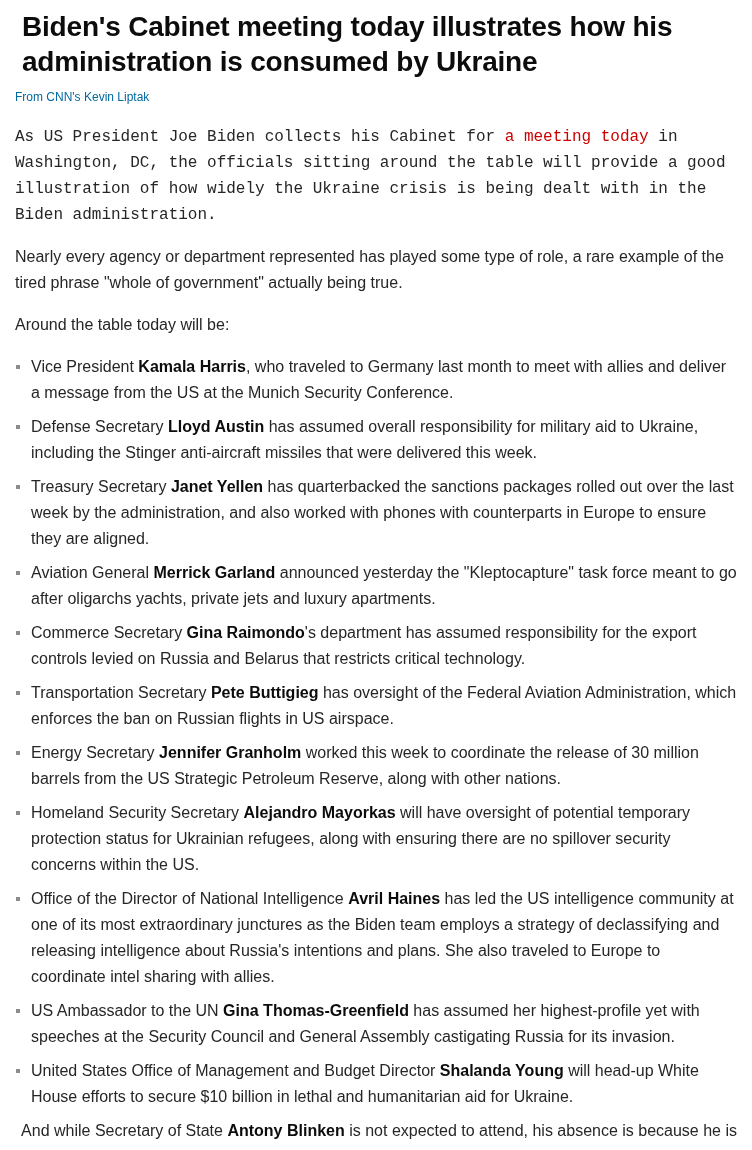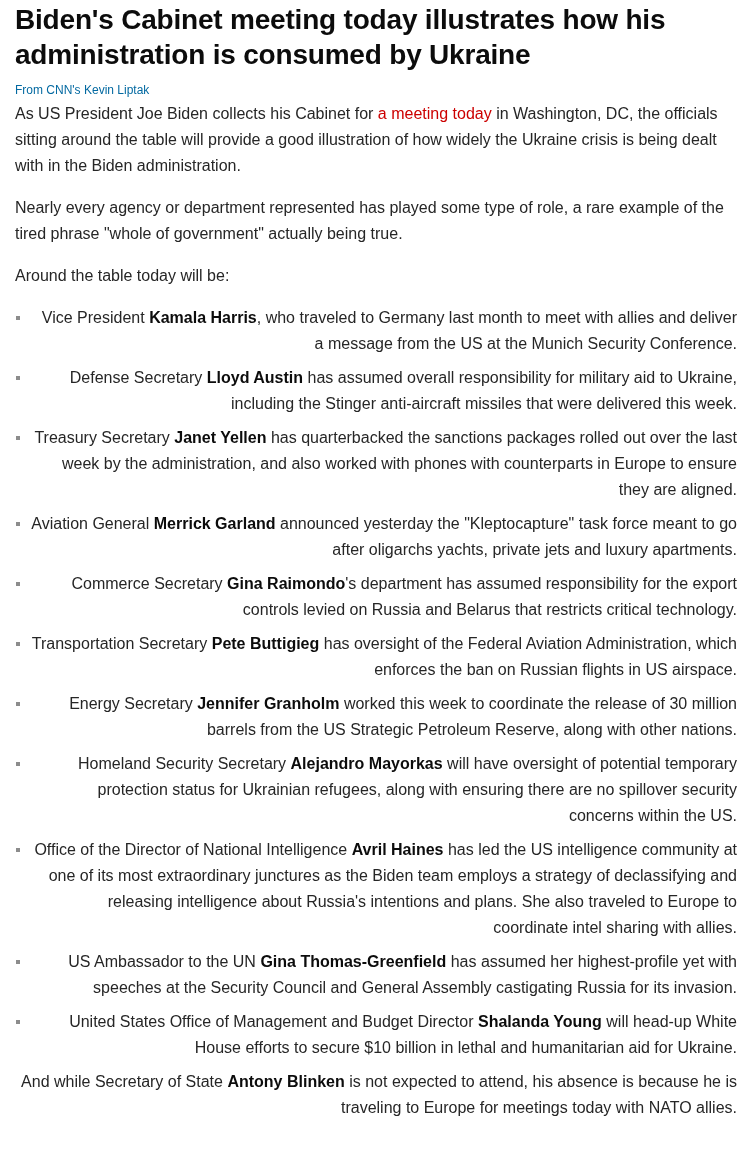--- a/index.html
+++ b/index.html
@@ -15,49 +15,48 @@
     color: #262626;
   }
   .article {
     padding: 2px 15px 0 15px;
   }
   h1 {
     font-family: "Liberation Sans", sans-serif;
     font-weight: 700;
     font-size: 28px;
     line-height: 35px;
-    margin: 0;
+    margin: 7px;
     color: #0c0c0c;
     letter-spacing: -0.2px;
   }
   .byline {
     font-size: 12px;
     font-weight: 400;
     color: #0369a1;
     margin-top: 11px;
     line-height: 14px;
   }
   p {
     font-size: 16px;
     line-height: 26px;
     margin: 0;
     color: #262626;
   }
-  p.first { margin-top: 4px; }
+  p.first { margin-top: 20px; font-family: Liberation Mono, monospace; }
   p.second { margin-top: 16px; }
   p.lead-in { margin-top: 16px; font-weight: 400; }
   a.inline-link {
     color: #cc0000;
     text-decoration: none;
   }
   ul.cabinet {
     list-style: none;
     margin: 16px 0 0 0;
     padding: 0;
-    text-align: right;
   }
   ul.cabinet li {
     position: relative;
     padding-left: 16px;
     font-size: 16px;
     line-height: 26px;
     margin-bottom: 8px;
     color: #262626;
   }
   ul.cabinet li .bullet {

